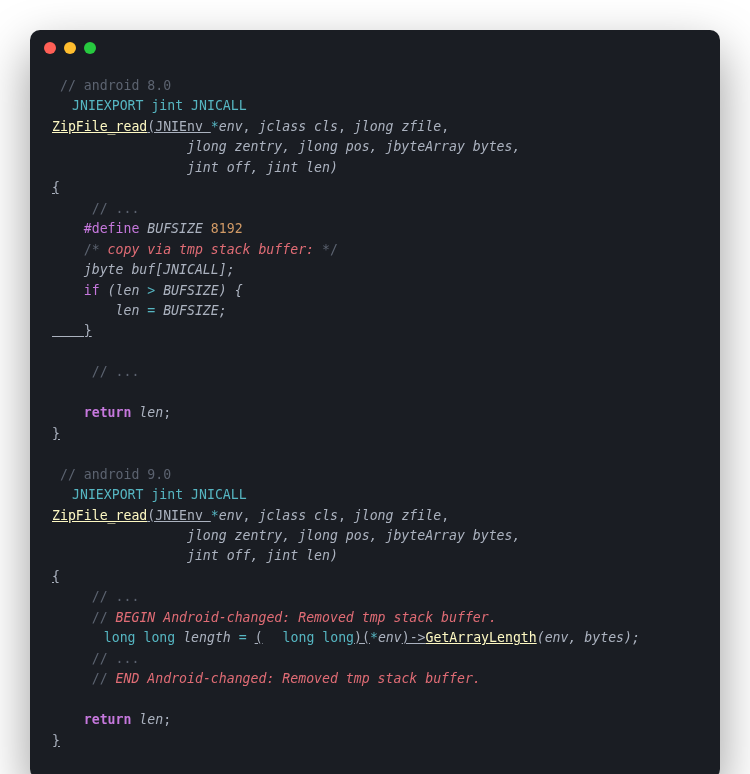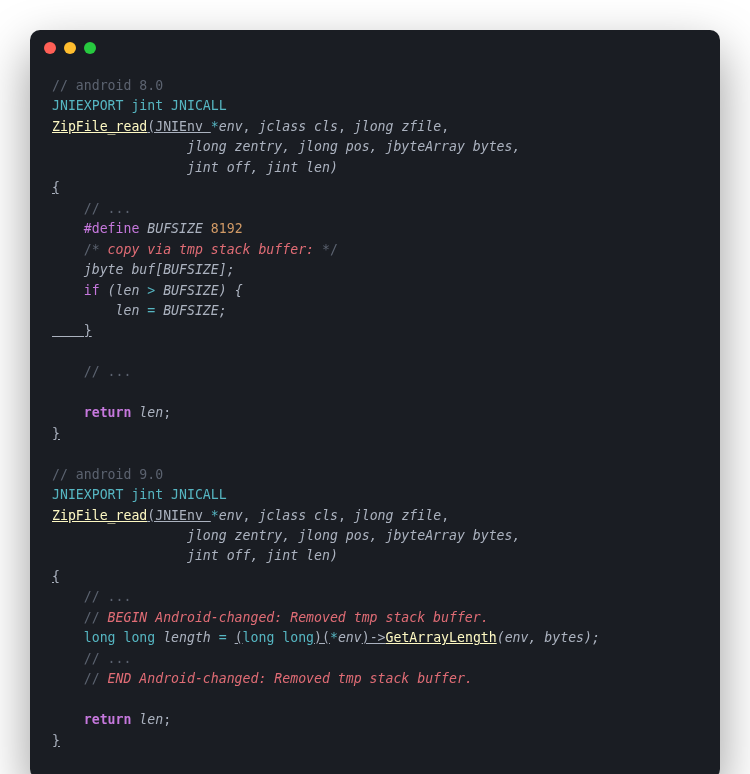--- a/index.html
+++ b/index.html
@@ -32,25 +32,25 @@
     .tl-red   { background: #ff5f56; }
     .tl-yellow{ background: #ffbd2e; }
     .tl-green { background: #27c93f; }
     .code {
       padding: 10px 22px 28px 22px;
       font-size: 13.2px;
       line-height: 1.55;
       color: #c9ccd1;
       white-space: pre;
     }
-    .c-comment   { color: #5c6370; }
+    .c-comment   { color: #5c6370; margin-left: 8px; }
     .c-comment-em{ color: #e06c75; font-style: italic; }
     .c-comment-star { color: #5c6370; }
     .c-keyword   { color: #c678dd; }
-    .c-type      { color: #56b6c2; }
+    .c-type      { color: #56b6c2; margin-left: 20px; }
     .c-func      { color: #fef9c3; text-decoration: underline; }
     .c-num       { color: #d19a66; }
     .c-op        { color: #56b6c2; }
     .c-paren     { color: #abb2bf; text-decoration: underline; }
     .c-punc      { color: #abb2bf; }
     .c-plain     { color: #abb2bf; font-style: italic; }
     .c-return    { color: #c678dd; font-weight: bold; }
     .c-define    { color: #c678dd; }
   </style>
 </head>
@@ -64,21 +64,21 @@
   </div>
   <div class="code"><span class="c-comment">// android 8.0</span>
 <span class="c-type">JNIEXPORT jint JNICALL</span>
 <span class="c-func">ZipFile_read</span><span class="c-paren">(JNIEnv </span><span class="c-op">*</span><span class="c-plain">env</span><span class="c-punc">, </span><span class="c-plain">jclass cls</span><span class="c-punc">, </span><span class="c-plain">jlong zfile</span><span class="c-punc">,</span>
 <span class="c-plain">                 jlong zentry, jlong pos, jbyteArray bytes,</span>
 <span class="c-plain">                 jint off, jint len)</span>
 <span class="c-paren">{</span>
 <span class="c-comment">    // ...</span>
 <span class="c-define">    #define</span><span class="c-plain"> BUFSIZE </span><span class="c-num">8192</span>
 <span class="c-comment-star">    /* </span><span class="c-comment-em">copy via tmp stack buffer:</span><span class="c-comment-star"> */</span>
-<span class="c-plain">    jbyte </span><span class="c-plain">buf</span><span class="c-plain">[BUFSIZE];</span>
+<span class="c-plain">    jbyte </span><span class="c-plain">buf</span><span class="c-plain">[JNICALL];</span>
 <span class="c-keyword">    if</span><span class="c-plain"> (len </span><span class="c-op">&gt;</span><span class="c-plain"> BUFSIZE) {</span>
 <span class="c-plain">        len </span><span class="c-op">=</span><span class="c-plain"> BUFSIZE;</span>
 <span class="c-paren">    }</span>
 
 <span class="c-comment">    // ...</span>
 
 <span class="c-return">    return</span><span class="c-plain"> len</span><span class="c-punc">;</span>
 <span class="c-paren">}</span>
 
 <span class="c-comment">// android 9.0</span>

